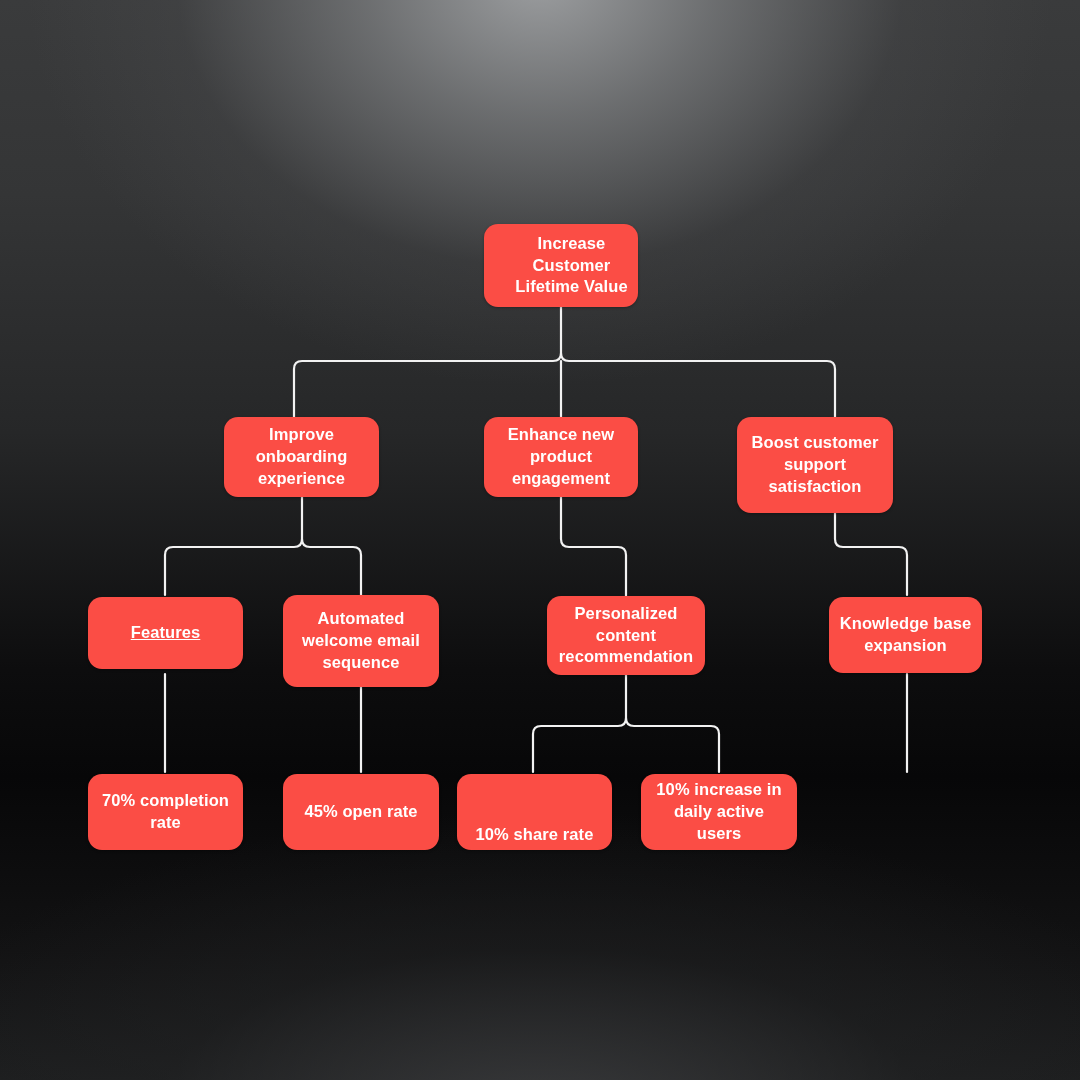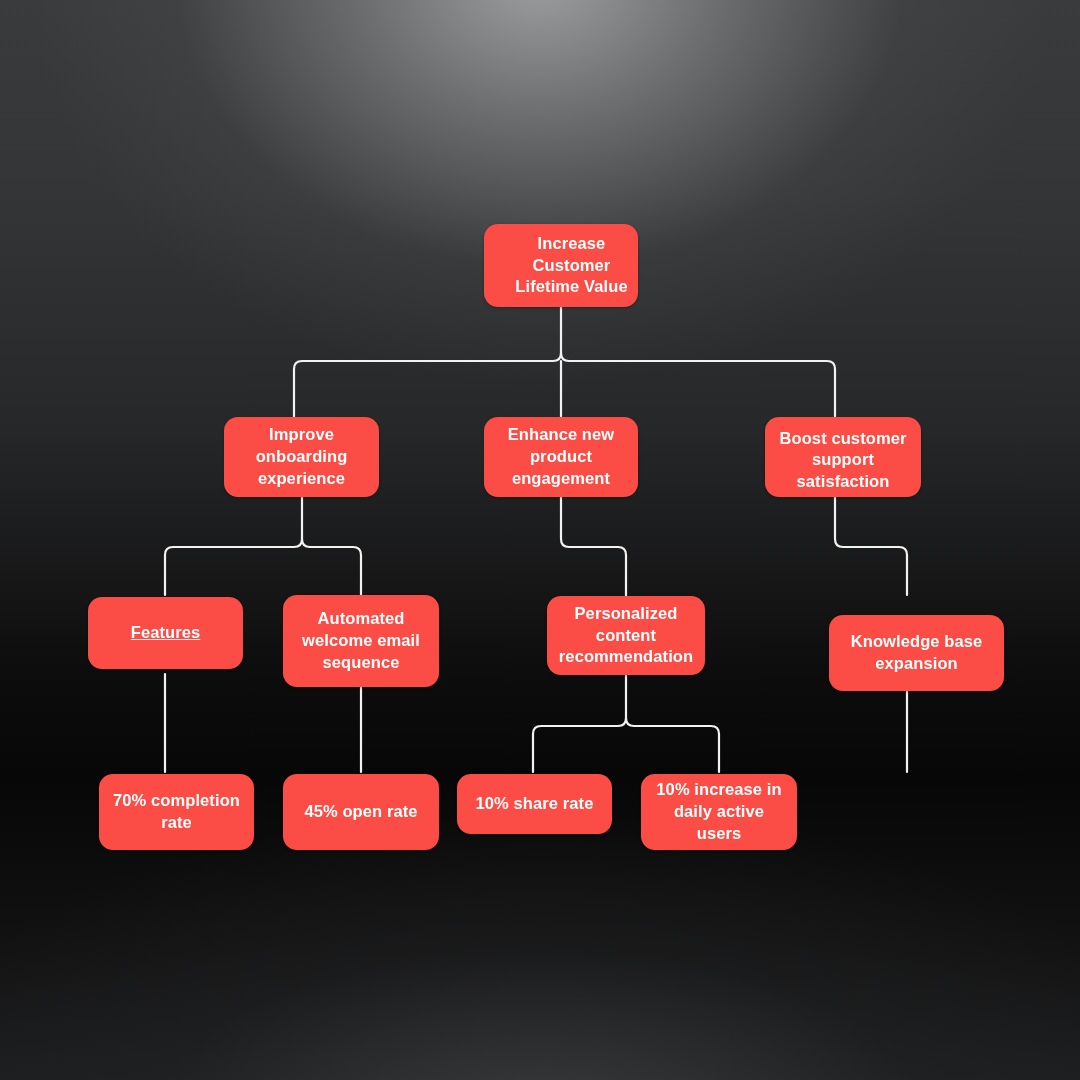--- a/index.html
+++ b/index.html
@@ -84,49 +84,49 @@
   </div>
 
   <div class="node lvl1" style="left:224px; top:417px; width:155px; height:80px;justify-content:center;">
     <span>Improve onboarding experience</span>
   </div>
 
   <div class="node lvl1" style="left:484px; top:417px; width:154px; height:80px;">
     <span>Enhance new product engagement</span>
   </div>
 
-  <div class="node lvl1" style="left:765px; top:417px; width:156px; height:80px;align-items:flex-end;">
+  <div class="node lvl1" style="left:737px; top:417px; width:156px; height:96px;">
     <span>Boost customer support satisfaction</span>
   </div>
 
   <div class="node lvl2" style="left:88px; top:597px; width:155px; height:72px;text-decoration:underline;">
     <span>Features</span>
   </div>
 
   <div class="node lvl2" style="left:283px; top:595px; width:156px; height:92px;">
     <span>Automated welcome email sequence</span>
   </div>
 
   <div class="node lvl2" style="left:547px; top:596px; width:158px; height:79px;">
     <span>Personalized content recommendation</span>
   </div>
 
-  <div class="node lvl2" style="left:829px; top:597px; width:175px; height:76px;margin-top:18px;">
+  <div class="node lvl2" style="left:829px; top:597px; width:153px; height:76px;">
     <span>Knowledge base expansion</span>
   </div>
 
-  <div class="node lvl3" style="left:88px; top:774px; width:155px; height:76px;margin-left:11px;">
+  <div class="node lvl3" style="left:88px; top:774px; width:155px; height:76px;">
     <span>70% completion rate</span>
   </div>
 
   <div class="node lvl3" style="left:283px; top:774px; width:156px; height:76px;">
     <span>45% open rate</span>
   </div>
 
-  <div class="node lvl3" style="left:457px; top:774px; width:155px; height:60px;">
+  <div class="node lvl3" style="left:457px; top:774px; width:155px; height:76px;align-items:flex-end;">
     <span>10% share rate</span>
   </div>
 
   <div class="node lvl3" style="left:641px; top:774px; width:156px; height:76px;">
     <span>10% increase in daily active users</span>
   </div>
 
 
 </div>
 

